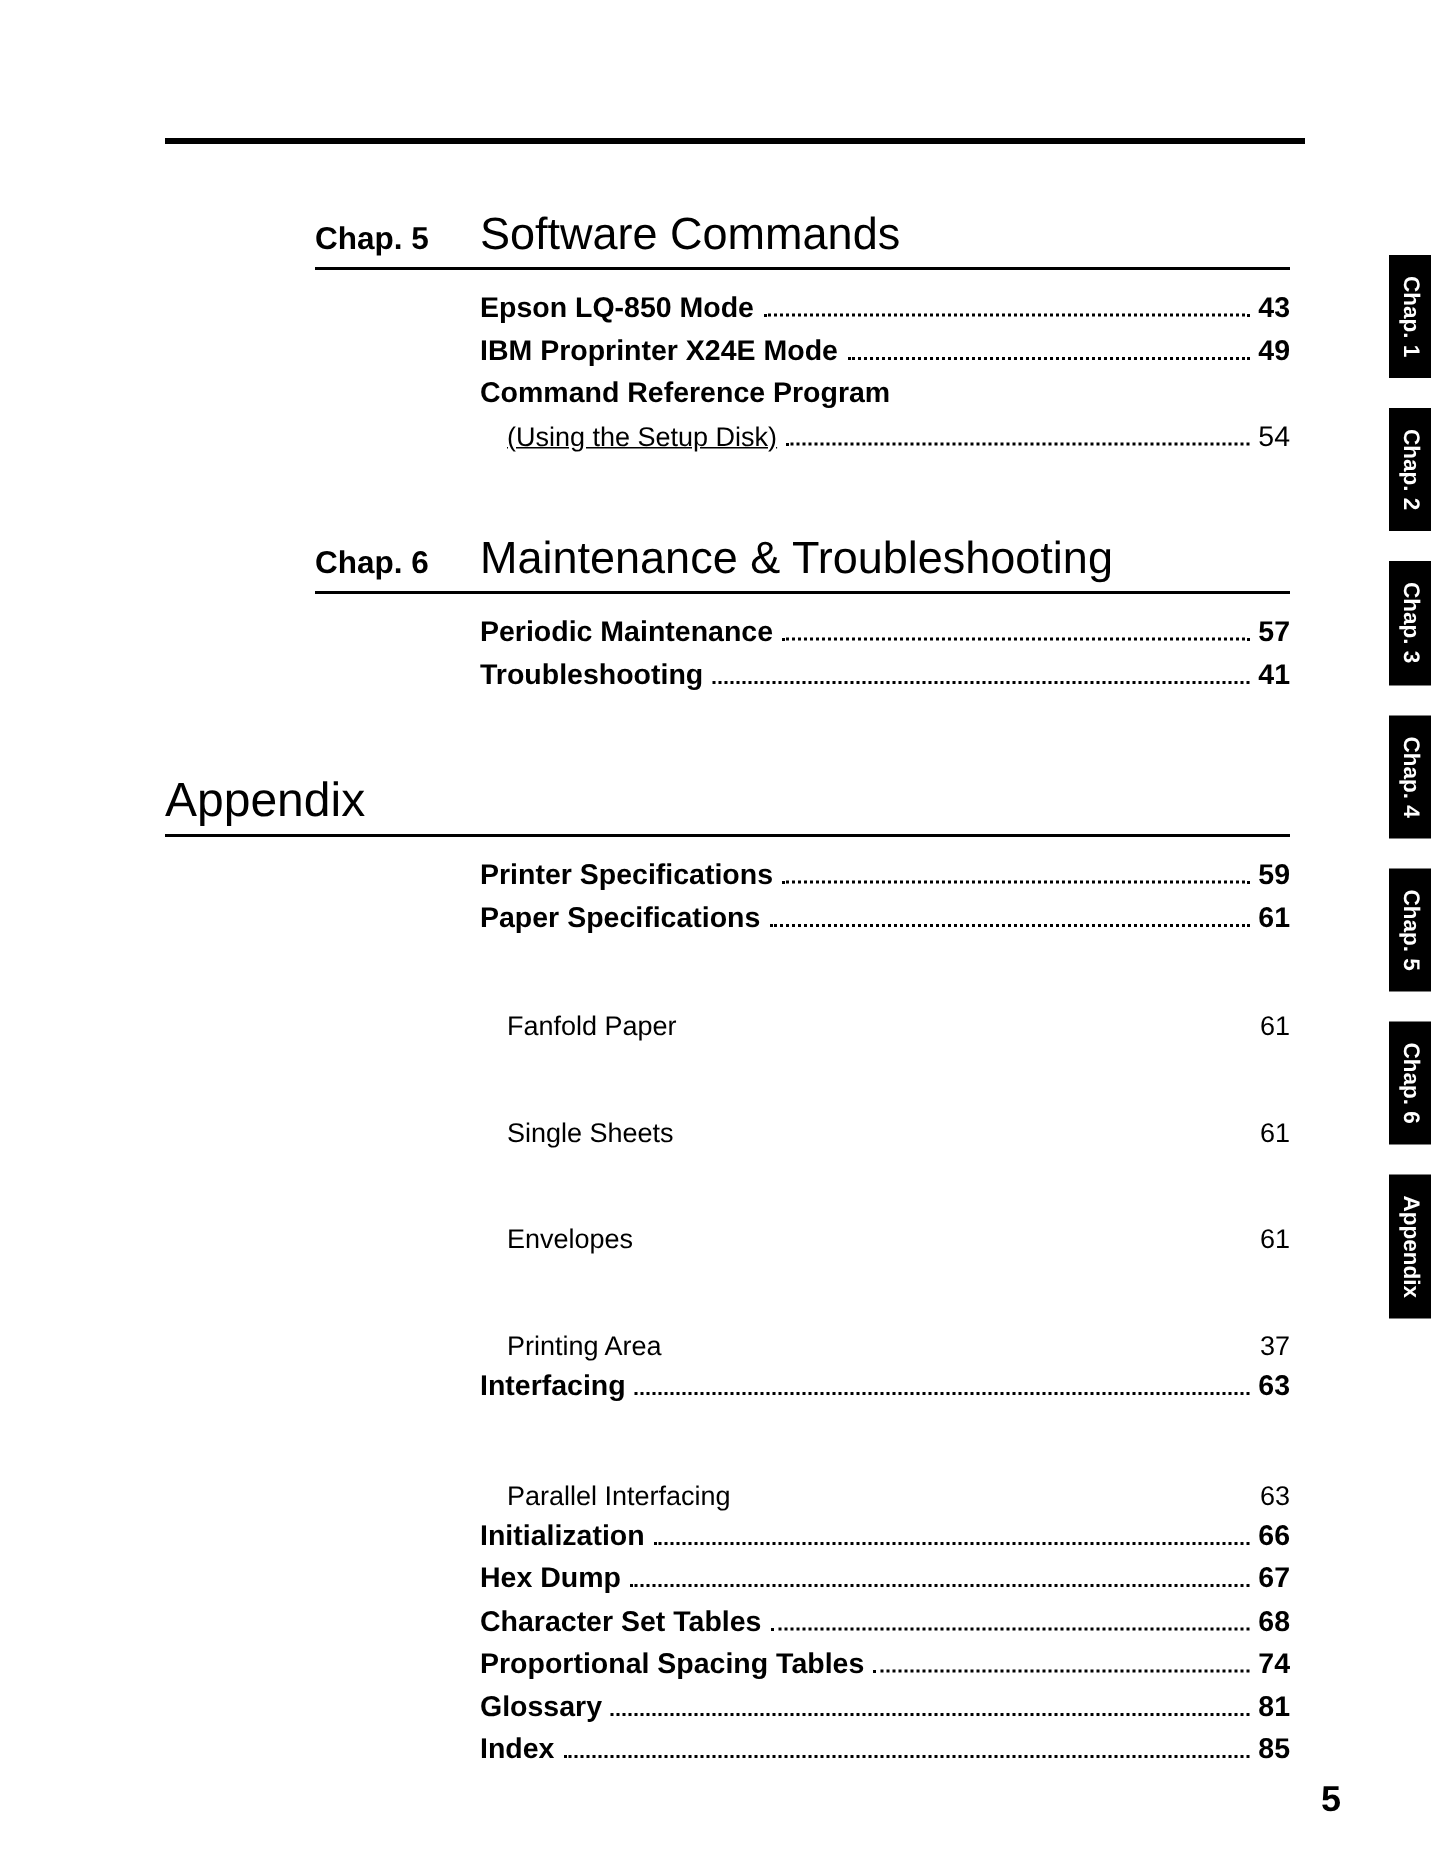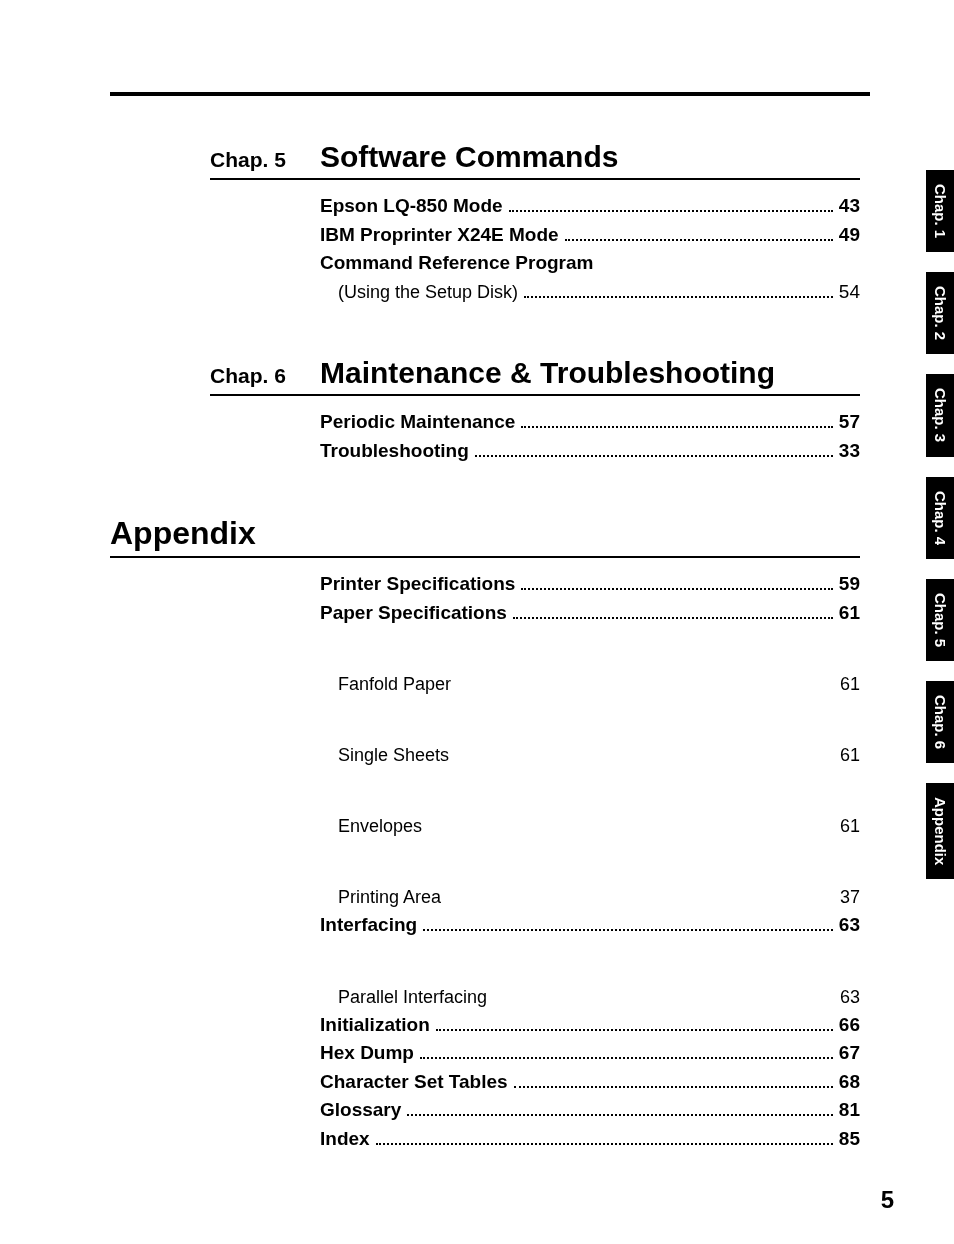--- a/index.html
+++ b/index.html
@@ -40,21 +40,21 @@
     width: 750px;
   }
   .chap-label {
     font-size: 21px;
     font-weight: bold;
     width: 110px;
     flex-shrink: 0;
   }
   .section-title {
     font-size: 30px;
-    font-weight: bold;
+    font-weight: normal;
   }
   .appendix .section-title {
     font-size: 32px;
   }
   .entries {
     margin-top: 12px;
     margin-left: 210px;
     width: 540px;
   }
   .entry {
@@ -95,20 +95,21 @@
   .entry.nohead .dots {
     border-bottom: none;
   }
   .entry.nohead .page-num {
     visibility: hidden;
   }
   .entry.paren .label {
     font-weight: normal;
     font-size: 18px;
     padding-left: 18px;
+    text-decoration: underline;
   }
   .entry.paren .page-num {
     font-weight: normal;
   }
   .tabs {
     position: absolute;
     right: 0;
     top: 170px;
     display: flex;
     flex-direction: column;
@@ -175,21 +176,21 @@
     </div>
     <div class="entries">
       <div class="entry">
         <span class="label">Periodic Maintenance</span>
         <span class="dots"></span>
         <span class="page-num">57</span>
       </div>
       <div class="entry">
         <span class="label">Troubleshooting</span>
         <span class="dots"></span>
-        <span class="page-num">33</span>
+        <span class="page-num">41</span>
       </div>
     </div>
   </div>
 
   <div class="section">
     <div class="section-head appendix">
       <span class="section-title">Appendix</span>
     </div>
     <div class="entries">
       <div class="entry">
@@ -239,20 +240,25 @@
         </div>
       <div class="entry">
           <span class="label">Hex Dump</span>
           <span class="dots"></span>
           <span class="page-num">67</span>
         </div>
       <div class="entry">
           <span class="label">Character Set Tables</span>
           <span class="dots"></span>
           <span class="page-num">68</span>
+        </div>
+      <div class="entry">
+          <span class="label">Proportional Spacing Tables</span>
+          <span class="dots"></span>
+          <span class="page-num">74</span>
         </div>
       <div class="entry">
           <span class="label">Glossary</span>
           <span class="dots"></span>
           <span class="page-num">81</span>
         </div>
       <div class="entry">
           <span class="label">Index</span>
           <span class="dots"></span>
           <span class="page-num">85</span>

